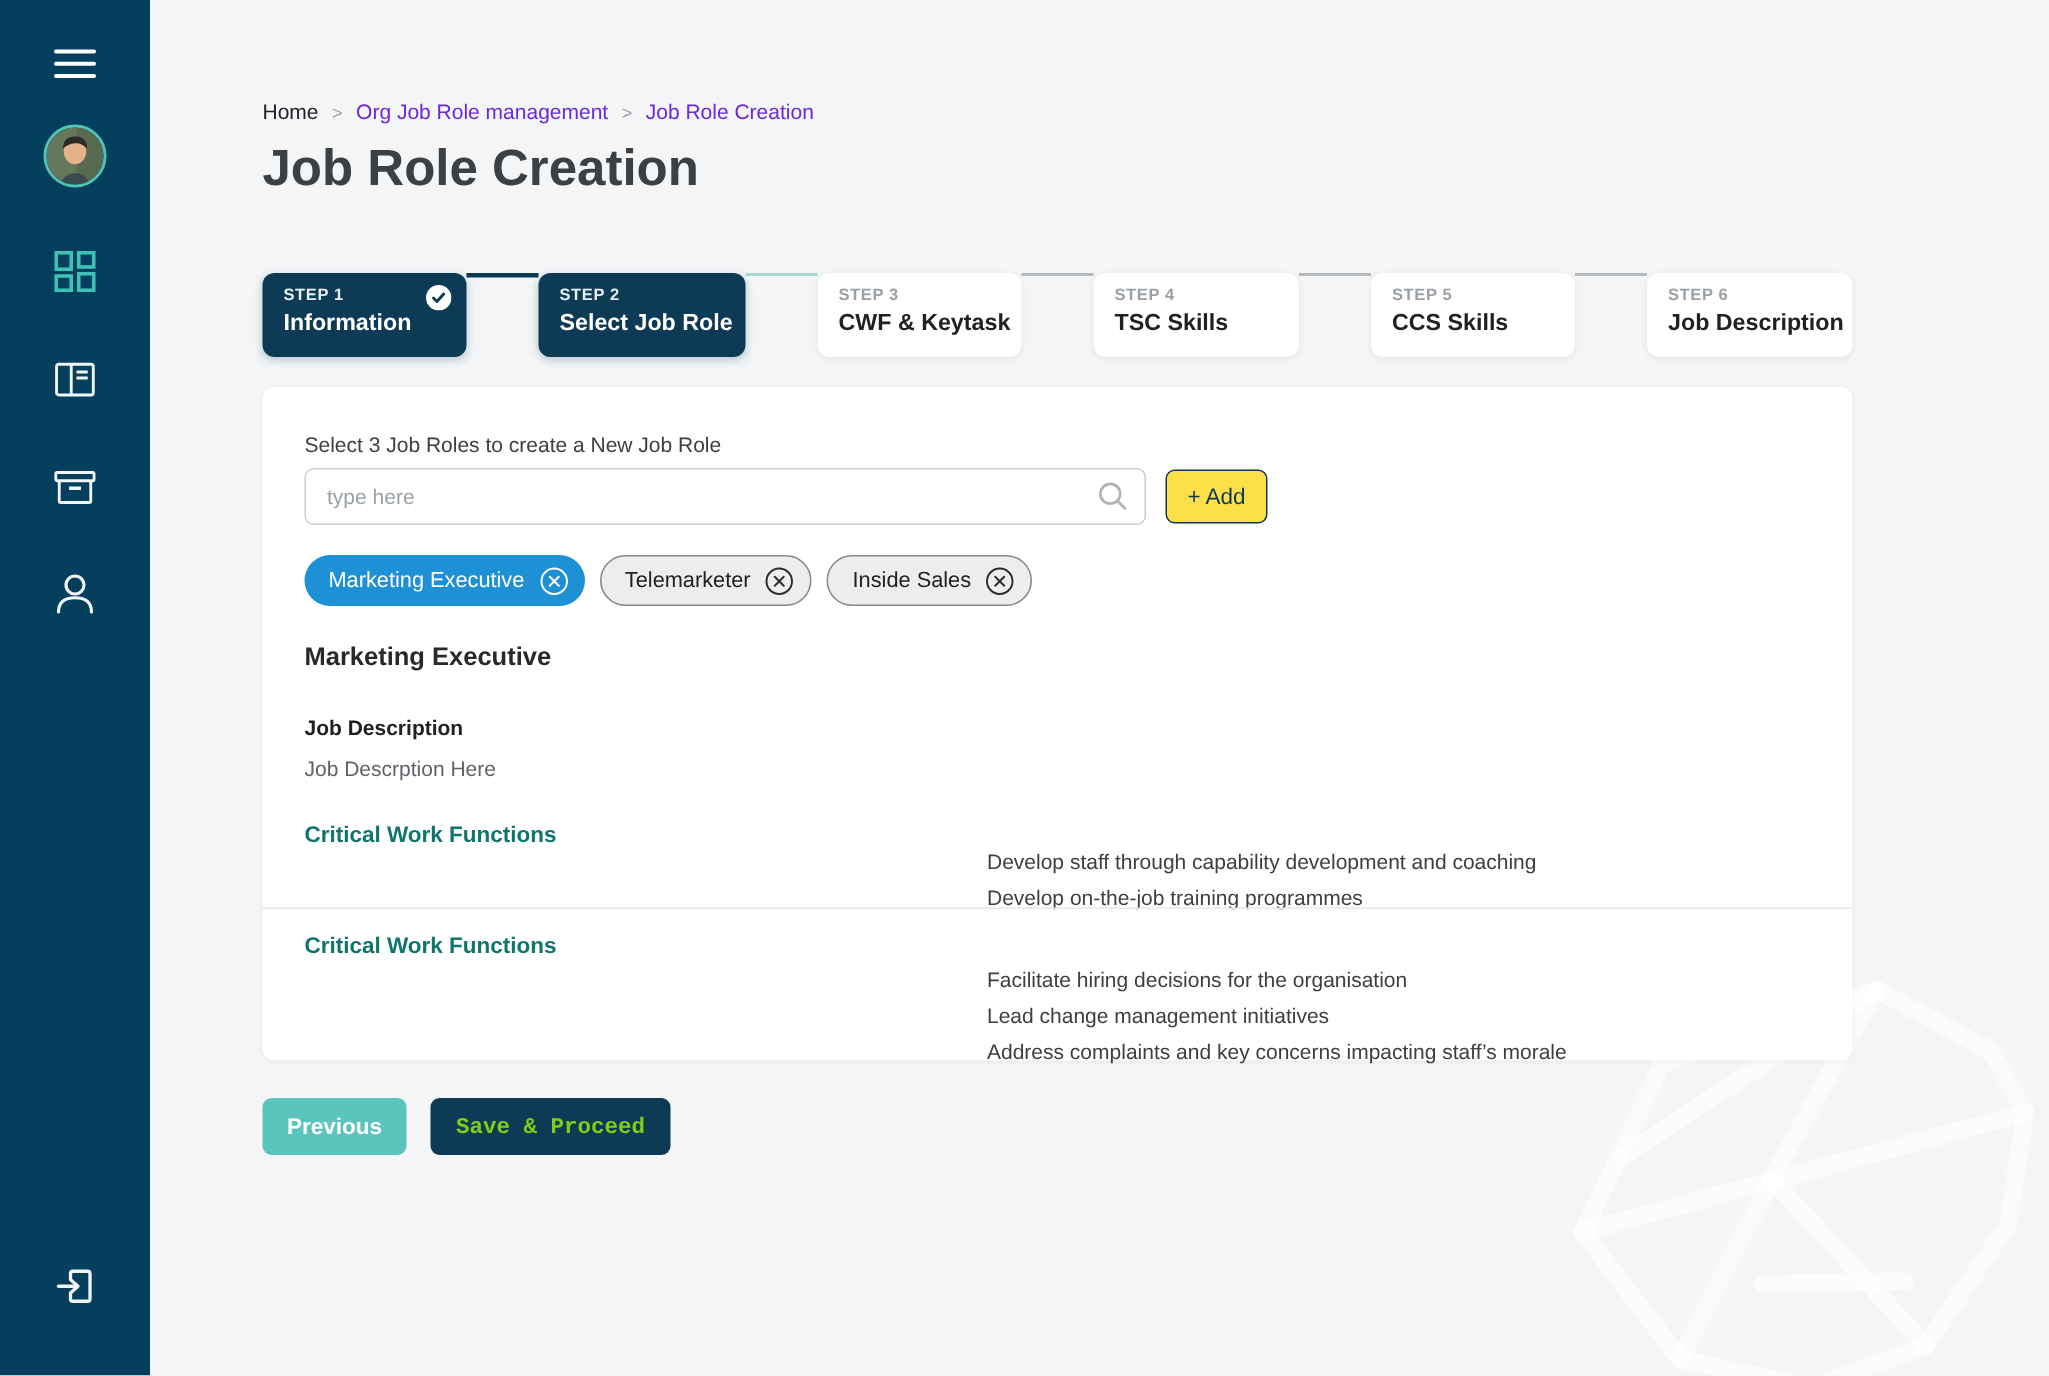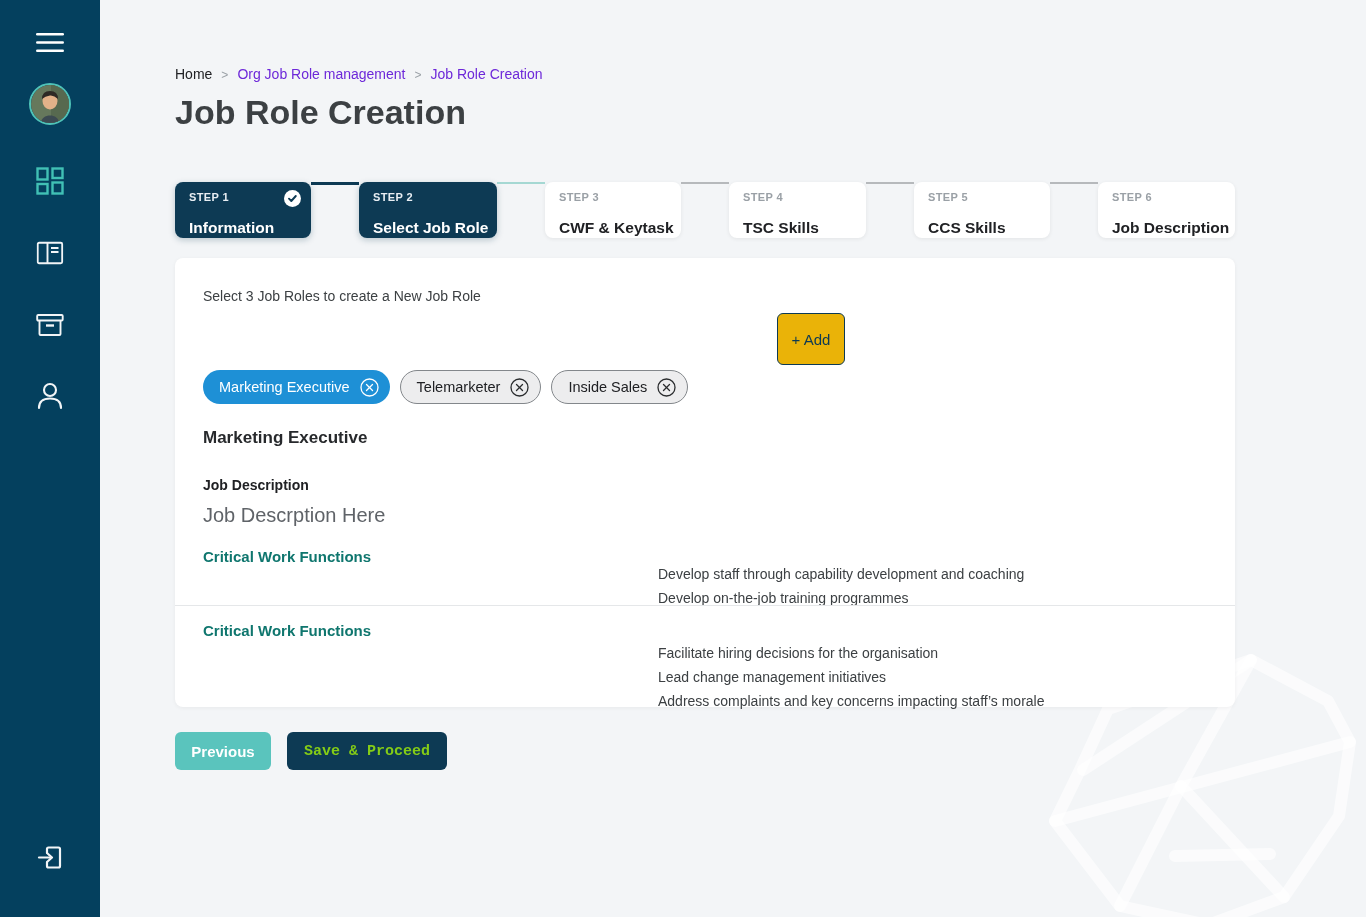--- a/index.html
+++ b/index.html
@@ -27,43 +27,43 @@
   .crumb-sep{color:#9aa0a6;font-size:12px}
   .page-title{position:absolute;left:175px;top:93px;font-size:34px;font-weight:700;color:#3c4043;z-index:3}
   
   .stepper{position:absolute;left:175px;top:182px;width:1060px;height:56px;display:flex;align-items:flex-start;z-index:3}
   .step-card{height:56px;border-radius:8px;padding:9px 14px 0 14px;box-sizing:border-box;position:relative;flex:0 0 auto;cursor:pointer}
   .step-card.dark{background:#0d3a54;color:#fff;box-shadow:0 2px 6px rgba(13,58,84,.25)}
   .step-card.light{background:#ffffff;box-shadow:0 1px 4px rgba(0,0,0,.07)}
   .step-kicker{font-size:11px;font-weight:600;letter-spacing:.4px}
   .dark .step-kicker{color:#e8eef3}
   .light .step-kicker{color:#9aa0a6}
-  .step-label{font-size:15.5px;font-weight:700;margin-top:16px;white-space:nowrap}
+  .step-label{font-size:15.5px;font-weight:700;margin-top:4px;white-space:nowrap}
   .light .step-label{color:#202124}
   .connector{flex:1 1 auto;height:2px;background:#b6b9bc}
   .connector.done{background:#0d3a54;height:3px}
   .connector.active{background:#a5d8d3}
   .check-badge{position:absolute;top:8px;right:10px;width:17px;height:17px}
   
   .panel{position:absolute;left:175px;top:258px;width:1060px;height:449px;background:#fff;border-radius:8px;box-shadow:0 1px 4px rgba(0,0,0,.05);z-index:2}
   .panel *{box-sizing:border-box}
   .select-label{position:absolute;left:28px;top:30px;font-size:14px;color:#3c4043}
   .search-wrap{position:absolute;left:28px;top:54px;width:561px;height:38px}
   .search-input{width:100%;height:100%;border:1px solid #c9cdd1;border-radius:6px;padding:0 42px 0 14px;font-size:14px;color:#202124;background:#fff;outline:none;font-family:inherit}
   .search-input::placeholder{color:#9aa0a6}
   .search-icon{position:absolute;right:12px;top:9px}
-  .add-btn{position:absolute;left:602px;top:55px;width:68px;height:52px;background:#eab308;border:1.5px solid #0d3a54;border-radius:6px;color:#0d3a54;font-size:15px;font-weight:500;cursor:pointer;font-family:inherit}
+  .add-btn{position:absolute;left:602px;top:55px;width:68px;height:36px;background:#fde047;border:1.5px solid #0d3a54;border-radius:6px;color:#0d3a54;font-size:15px;font-weight:500;cursor:pointer;font-family:inherit}
   .chips{position:absolute;left:28px;top:112px;display:flex;gap:10px}
   .chip{height:34px;border-radius:17px;display:inline-flex;align-items:center;gap:10px;padding:0 11px 0 16px;font-size:14.5px;cursor:pointer;white-space:nowrap}
   .chip.selected{background:#1e90d6;color:#fff}
   .chip.plain{background:#ededee;border:1px solid #83878b;color:#202124}
   .chip-x{width:19px;height:19px;display:inline-flex;cursor:pointer}
   .role-heading{position:absolute;left:28px;top:170px;font-size:17px;font-weight:700;color:#27292c}
   .jd-label{position:absolute;left:28px;top:219px;font-size:14px;font-weight:700;color:#202124}
-  .jd-value{position:absolute;left:28px;top:246px;font-size:20px;color:#5f6368}
+  .jd-value{position:absolute;left:28px;top:246px;font-size:14px;color:#5f6368}
   .cwf-label{position:absolute;left:28px;font-size:15px;font-weight:700;color:#0f766e}
   .cwf-items{position:absolute;left:483px;font-size:14px;color:#3c4043;line-height:24px}
   .cwf-label.row1{top:290px}
   .cwf-items.row1{top:304px}
   .divider{position:absolute;left:0;top:347px;width:1060px;height:1px;background:#e5e7e9}
   .cwf-label.row2{top:364px}
   .cwf-items.row2{top:383px}
   
   .previous-btn{position:absolute;left:175px;top:732px;width:96px;height:38px;background:#5ac4bd;border:none;border-radius:6px;color:#fff;font-size:15px;font-weight:600;cursor:pointer;z-index:3;font-family:inherit}
   .save-btn{position:absolute;left:287px;top:732px;width:160px;height:38px;background:#0d3a54;border:none;border-radius:6px;color:#84cc16;font-size:15px;font-weight:600;cursor:pointer;z-index:3;font-family:Liberation Mono, monospace}
@@ -180,20 +180,27 @@
   <div class="connector"></div>
   <div class="step-card light" style="width:137px">
     <div class="step-kicker">STEP 6</div>
     <div class="step-label">Job Description</div>
   </div>
 </div>
 
 <section class="panel">
   <div class="select-label">Select 3 Job Roles to create a New Job Role</div>
 
+  <div class="search-wrap">
+    <input class="search-input" type="text" placeholder="type here" style="">
+    <svg class="search-icon" width="20" height="20" viewBox="0 0 20 20" fill="none" stroke="#b0b4b8" stroke-width="1.8" stroke-linecap="round">
+      <circle cx="8.2" cy="8.2" r="6.6"></circle>
+      <line x1="13.2" y1="13.2" x2="18" y2="18"></line>
+    </svg>
+  </div>
   <button class="add-btn">+ Add</button>
 
   <div class="chips">
     <div class="chip selected">
       <span>Marketing Executive</span>
       <svg class="chip-x" viewBox="0 0 19 19" fill="none" stroke="#ffffff" stroke-width="1.3" stroke-linecap="round">
         <circle cx="9.5" cy="9.5" r="8.5"></circle>
         <line x1="6.5" y1="6.5" x2="12.5" y2="12.5"></line>
         <line x1="12.5" y1="6.5" x2="6.5" y2="12.5"></line>
       </svg>

